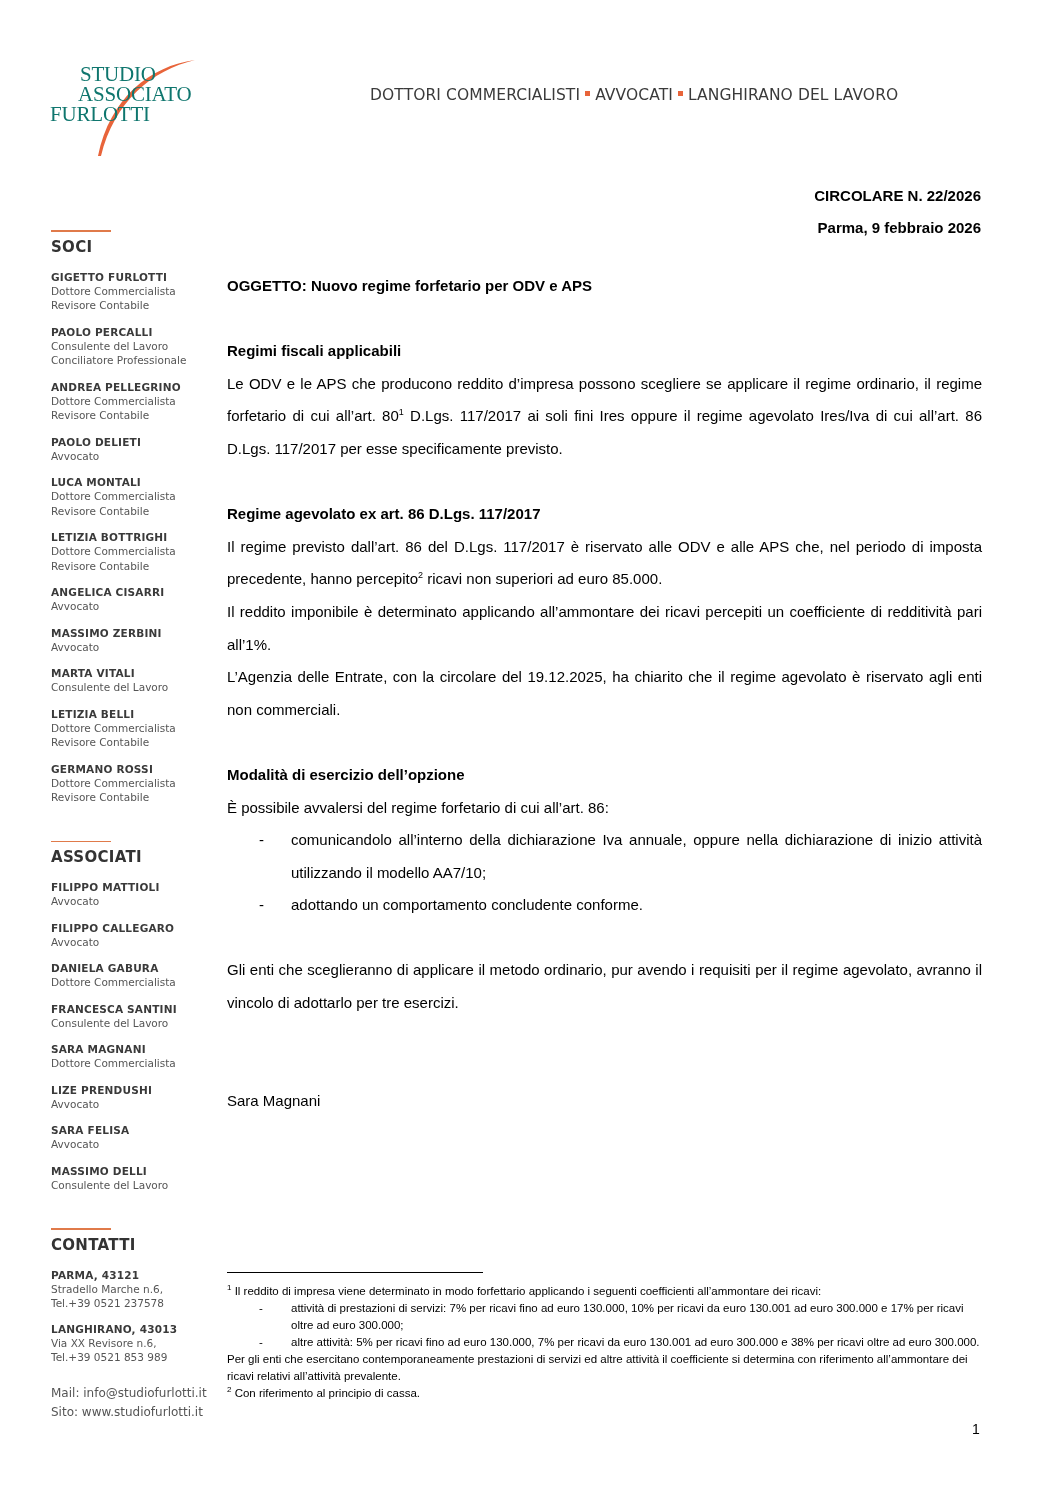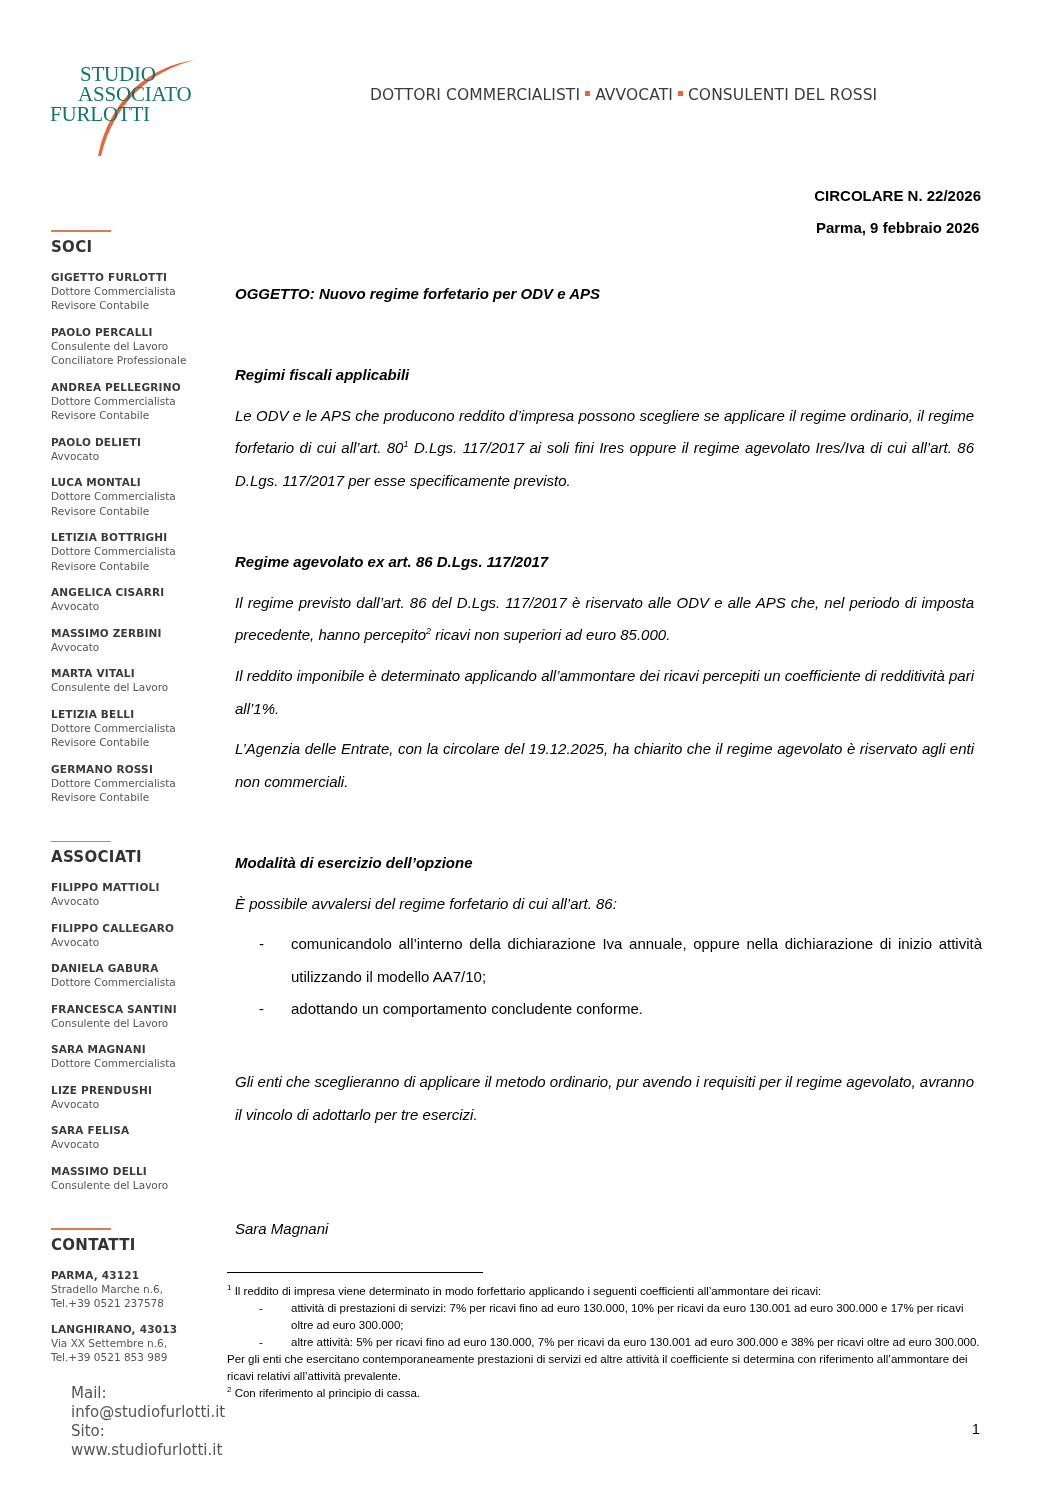--- a/index.html
+++ b/index.html
@@ -21,27 +21,27 @@
   
   .sidebar { left: 51px; top: 230px; width: 170px; font-family: "DejaVu Sans", sans-serif; color: #333; }
   .sb-rule { width: 60px; height: 1.5px; background: #e07a4a; margin-bottom: 6px; }
   .sb-heading { font-size: 15px; font-weight: bold; color: #333; margin-bottom: 14px; letter-spacing: 0.3px; }
   .sb-person { margin-bottom: 12px; }
   .sb-name { font-size: 10.5px; font-weight: bold; color: #3a3a3a; line-height: 14px; letter-spacing: 0.2px; }
   .sb-role { font-size: 10.5px; color: #555; line-height: 14.5px; }
   .sb-section-gap { height: 24px; }
   .sb-contact { margin-bottom: 12px; }
   .sb-contact .sb-role { line-height: 14px; }
-  .sb-web { font-size: 15px; color: #555; line-height: 19px; margin-left: 20px; }
+  .sb-web { font-size: 12px; color: #555; line-height: 19px; }
 
   
   .doc { font-family: "Liberation Sans", sans-serif; }
-  .circ { right: 77px; top: 180px; text-align: center; font-weight: bold; font-size: 15px; line-height: 32px; }
+  .circ { right: 77px; top: 180px; text-align: right; font-weight: bold; font-size: 15px; line-height: 32px; }
   .main { left: 227px; top: 270px; width: 755px; font-family: "Liberation Sans", sans-serif; font-size: 15px; line-height: 32.6px; }
-  .main p { margin: 8px; text-align: justify; font-style: italic; }
+  .main p { margin: 0; text-align: justify; }
   .main .bold { font-weight: bold; }
   .gap1 { height: 32.6px; }
   .list { margin: 0; padding: 0; list-style: none; }
   .list li { position: relative; padding-left: 64px; text-align: justify; }
   .list li .dash { position: absolute; left: 32px; top: 0; }
   .sig { text-align: right; padding-right: 27px; }
   sup { font-size: 9px; line-height: 0; }
 
   
   .fn-rule { left: 227px; top: 1272px; width: 256px; height: 1px; background: #000; }
@@ -61,21 +61,21 @@
     <path d="M145 2 C 100 8, 60 40, 48 98 L 51 98 C 64 44, 102 12, 145 2 Z" fill="#e8643a"></path>
   </svg>
   <div class="logo-text">
     <div class="logo-l1">STUDIO</div>
     <div class="logo-l2">ASSOCIATO</div>
     <div class="logo-l3">FURLOTTI</div>
   </div>
 </div>
 
 <div class="abs tagline">
-  <span>DOTTORI COMMERCIALISTI</span><span class="dot"></span><span>AVVOCATI</span><span class="dot"></span><span>CONSULENTI DEL ROSSI</span>
+  <span>DOTTORI COMMERCIALISTI</span><span class="dot"></span><span>AVVOCATI</span><span class="dot"></span><span>LANGHIRANO DEL LAVORO</span>
 </div>
 
 <div class="abs sidebar">
   <div class="sb-rule"></div>
   <div class="sb-heading">SOCI</div>
   <div id="soci-list">
       <div class="sb-person">
         <div class="sb-name">GIGETTO FURLOTTI</div>
         <div class="sb-role">Dottore Commercialista</div>
         <div class="sb-role">Revisore Contabile</div>
@@ -170,21 +170,21 @@
   <div class="sb-rule"></div>
   <div class="sb-heading">CONTATTI</div>
   <div id="contatti-list">
       <div class="sb-contact">
         <div class="sb-name">PARMA, 43121</div>
         <div class="sb-role">Stradello Marche n.6,</div>
         <div class="sb-role">Tel.+39 0521 237578</div>
       </div>
       <div class="sb-contact">
         <div class="sb-name">LANGHIRANO, 43013</div>
-        <div class="sb-role">Via XX Settembre n.6,</div>
+        <div class="sb-role">Via XX Revisore n.6,</div>
         <div class="sb-role">Tel.+39 0521 853 989</div>
       </div>
     </div>
   <div style="height:8px"></div>
   <div class="sb-web">Mail: info@studiofurlotti.it</div>
   <div class="sb-web">Sito: www.studiofurlotti.it</div>
 </div>
 
 <div class="abs circ doc">
   <div>CIRCOLARE N. 22/2026</div>

